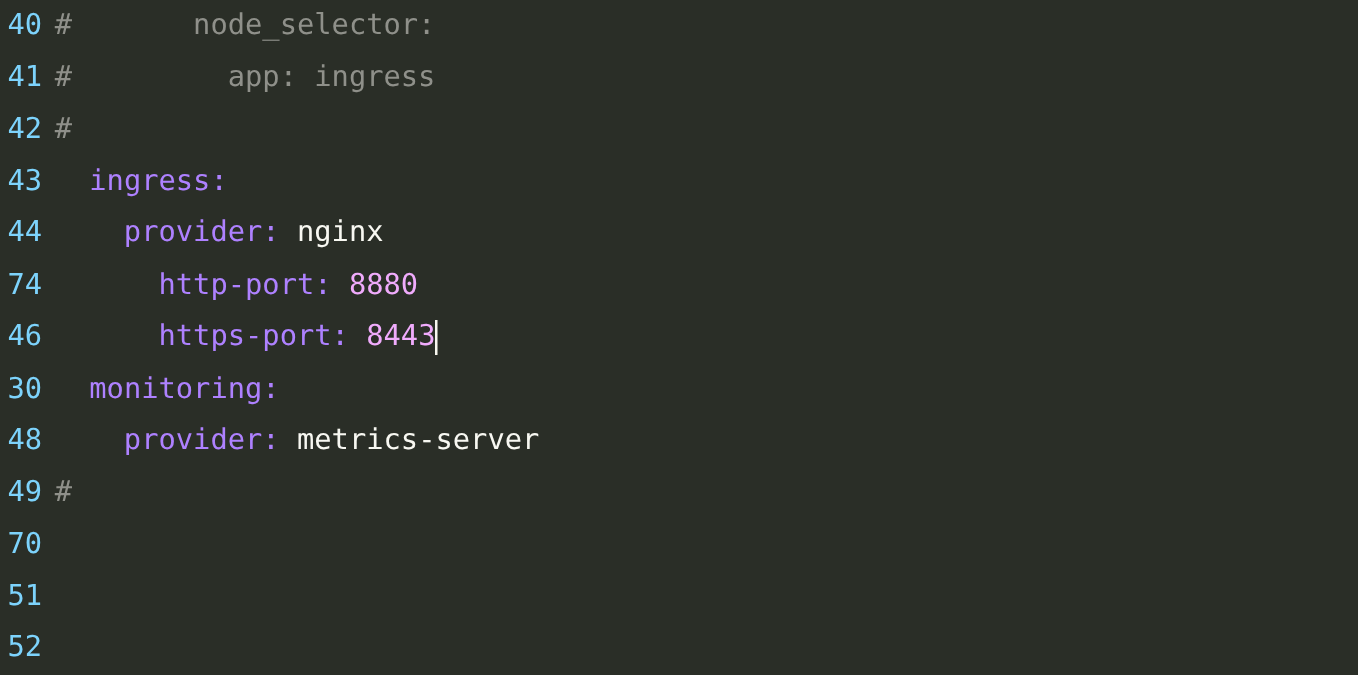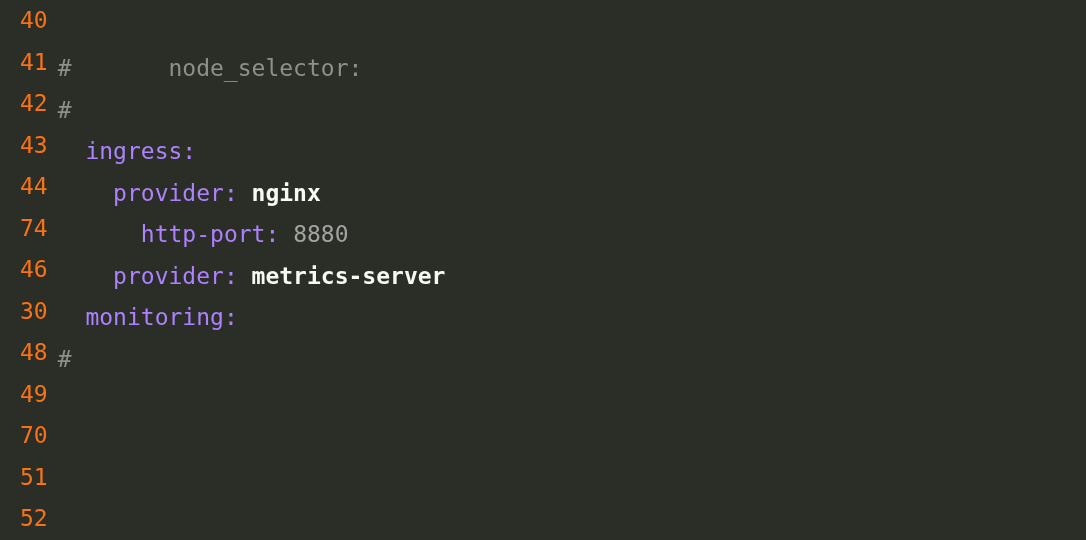--- a/index.html
+++ b/index.html
@@ -16,55 +16,53 @@
       overflow: hidden;
       width: 1086px;
       height: 540px;
     }
     .editor {
       display: flex;
       height: 100%;
     }
     .gutter {
       background: #2a2e27;
-      color: #f97316;
+      color: #7dd3fc;
       text-align: right;
       padding-right: 10px;
-      padding-left: 20px;
+      padding-left: 6px;
       user-select: none;
       flex-shrink: 0;
     }
     .gutter-line {
       height: 41.5px;
     }
     .code {
       flex: 1;
       position: relative;
-      margin-top: 48px;
     }
     .code-line {
       height: 41.5px;
       white-space: pre;
     }
     .comment {
       color: #8f908a;
     }
     .key {
       color: #ae81ff;
       text-align: center;
     }
     .colon {
       color: #ae81ff;
     }
     .string {
       color: #f8f8f2;
-      font-weight: bold;
     }
     .number {
-      color: #a3a3a3;
+      color: #f0abfc;
     }
     .cursor {
       display: inline-block;
       width: 2px;
       height: 28px;
       background: #f8f8f0;
       vertical-align: text-bottom;
       position: relative;
       top: 2px;
     }
@@ -83,21 +81,23 @@
       <div class="gutter-line">46</div>
       <div class="gutter-line">30</div>
       <div class="gutter-line">48</div>
       <div class="gutter-line">49</div>
       <div class="gutter-line">70</div>
       <div class="gutter-line">51</div>
       <div class="gutter-line">52</div>
     </div>
   <div class="code">
       <div class="code-line"><span class="comment">#       node_selector:</span></div>
+      <div class="code-line"><span class="comment">#         app: ingress</span></div>
       <div class="code-line"><span class="comment">#</span></div>
       <div class="code-line"><span>  </span><span class="key">ingress</span><span class="colon">:</span></div>
       <div class="code-line"><span>    </span><span class="key">provider</span><span class="colon">:</span><span class="string"> nginx</span></div>
       <div class="code-line"><span>      </span><span class="key">http-port</span><span class="colon">:</span><span> </span><span class="number">8880</span></div>
+      <div class="code-line"><span>      </span><span class="key">https-port</span><span class="colon">:</span><span> </span><span class="number">8443</span><span class="cursor"></span></div>
+      <div class="code-line"><span>  </span><span class="key">monitoring</span><span class="colon">:</span></div>
       <div class="code-line"><span>    </span><span class="key">provider</span><span class="colon">:</span><span class="string"> metrics-server</span></div>
-      <div class="code-line"><span>  </span><span class="key">monitoring</span><span class="colon">:</span></div>
       <div class="code-line"><span class="comment">#</span></div>
     </div>
 </div>
 
 </body></html>

